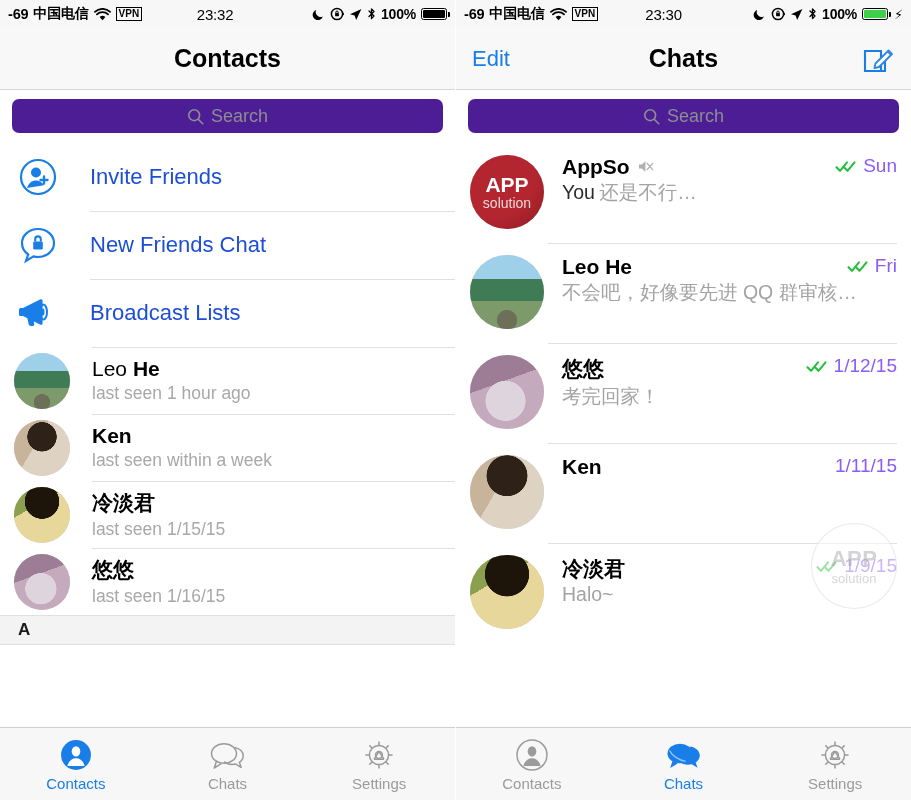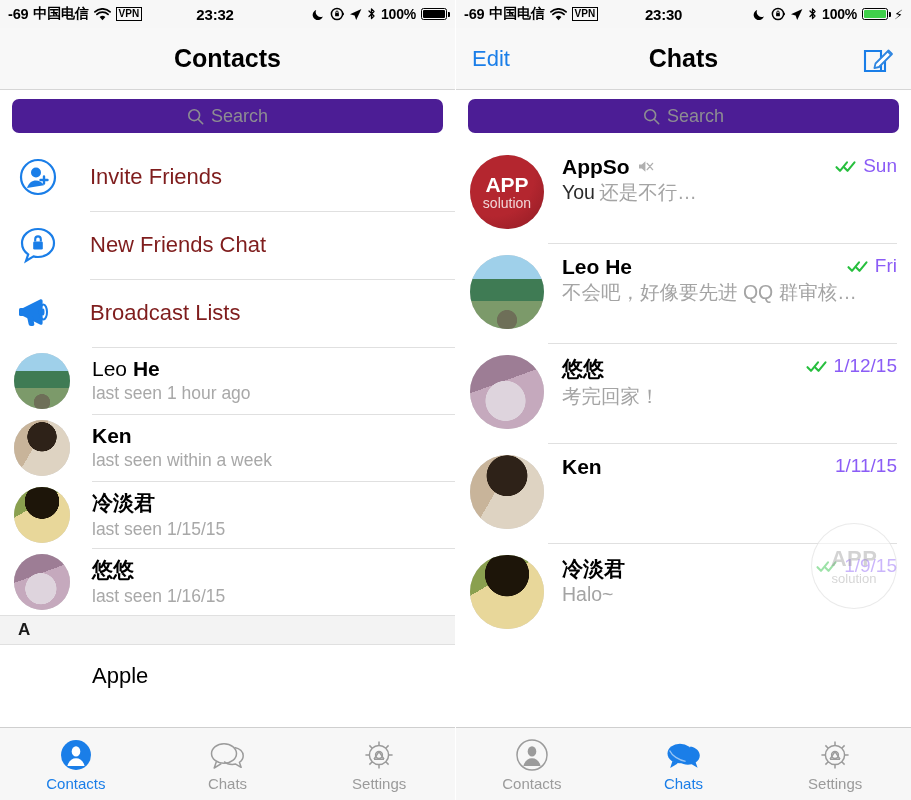--- a/index.html
+++ b/index.html
@@ -24,21 +24,21 @@
   }
   .sb-left { display: flex; align-items: center; gap: 5px; }
   .sb-mid { flex: 1; display: flex; justify-content: center;
             transform: translateX(-12px); }
   .sb-right { display: flex; align-items: center; gap: 5px; }
   .sb-carrier { font-size: 14px; font-weight: bold; }
   .vpn-badge {
     border: 1.6px solid #000; font-size: 10px; font-weight: bold;
     padding: 0px 2px; line-height: 12px; letter-spacing: 0px;
   }
-  .sb-time { font-size: 15px; font-weight: bold; }
+  .sb-time { font-size: 15px; font-weight: normal; }
   .sb-pct { font-size: 14px; font-weight: bold; }
   .battery {
     width: 26px; height: 12px; border: 1.6px solid #000;
     border-radius: 2.5px; position: relative; padding: 1px;
   }
   .battery::after {
     content: ""; position: absolute; right: -4px; top: 3px;
     width: 2.4px; height: 5px; background: #000; border-radius: 0 1px 1px 0;
   }
   .battery > i { display: block; height: 100%; width: 100%; border-radius: 1px; }
@@ -80,21 +80,21 @@
   .action-row {
     height: 68px; display: flex; align-items: center;
     padding-left: 14px; position: relative;
   }
   .action-row + .action-row::before,
   .action-row.divided::before {
     content: ""; position: absolute; left: 90px; right: 0; top: 0;
     height: 1px; background: #e0e0e0;
   }
   .action-ico { width: 48px; display: flex; justify-content: center; align-items: center; }
-  .action-label { font-size: 22px; color: #7f1d1d; margin-left: 28px; }
+  .action-label { font-size: 22px; color: #1d4ed8; margin-left: 28px; }
 
   
   .contact-row {
     height: 67px; display: flex; align-items: center;
     padding-left: 14px; position: relative;
   }
   .contact-row::before {
     content: ""; position: absolute; left: 92px; right: 0; top: 0;
     height: 1px; background: #e0e0e0;
   }
@@ -333,21 +333,20 @@
           linear-gradient(160deg, #9d7d95 0 38%, #c5a9bd 38% 100%)"></span>
           </span>
         <span class="c-text">
           <span class="c-name"><b>悠悠</b></span>
           <span class="c-sub">last seen 1/16/15</span>
         </span>
       </div>
 
       <div class="section-header">A</div>
 
-      <div class="plain-row">Apple</div>
       <div class="plain-row cut"></div>
     </div>
 
     <div class="tabbar">
       <div class="tab active">
         <span class="tab-ico">
           <svg class="si" width="32" height="32" viewBox="0 0 32 32">
               <circle cx="16" cy="16" r="15" fill="#1a7ee8"></circle>
               <ellipse cx="16" cy="12.4" rx="4.3" ry="5.2" fill="#fff"></ellipse>
               <path d="M7.4 27c1.3-5.2 4.6-7.8 8.6-7.8s7.3 2.6 8.6 7.8z" fill="#fff"></path>

